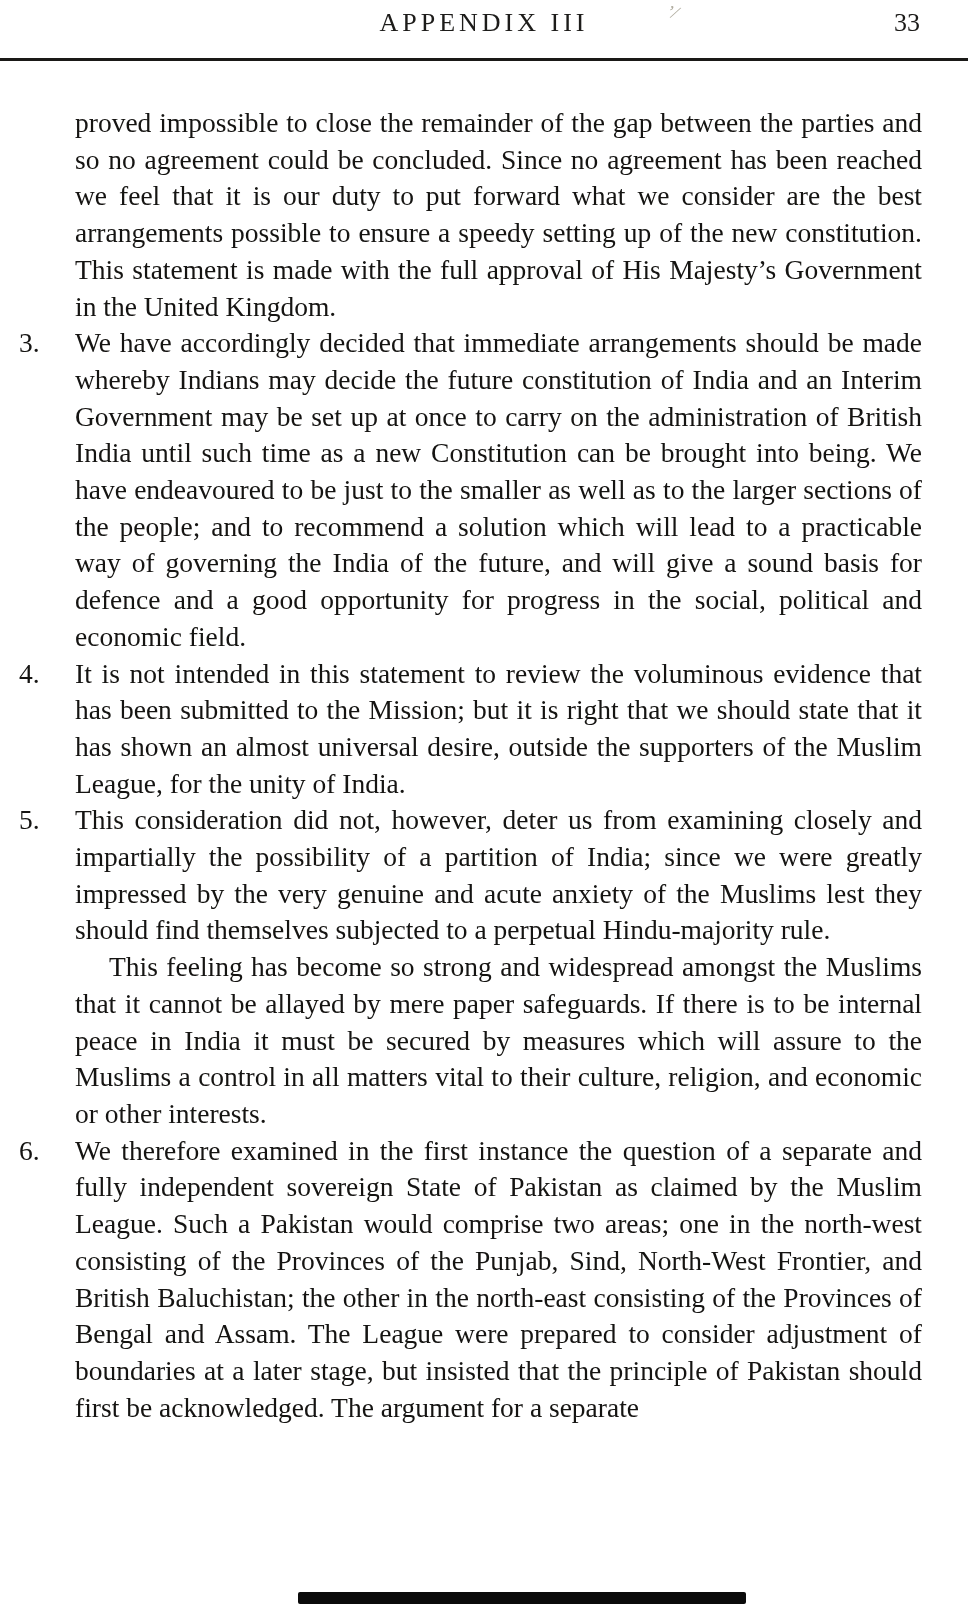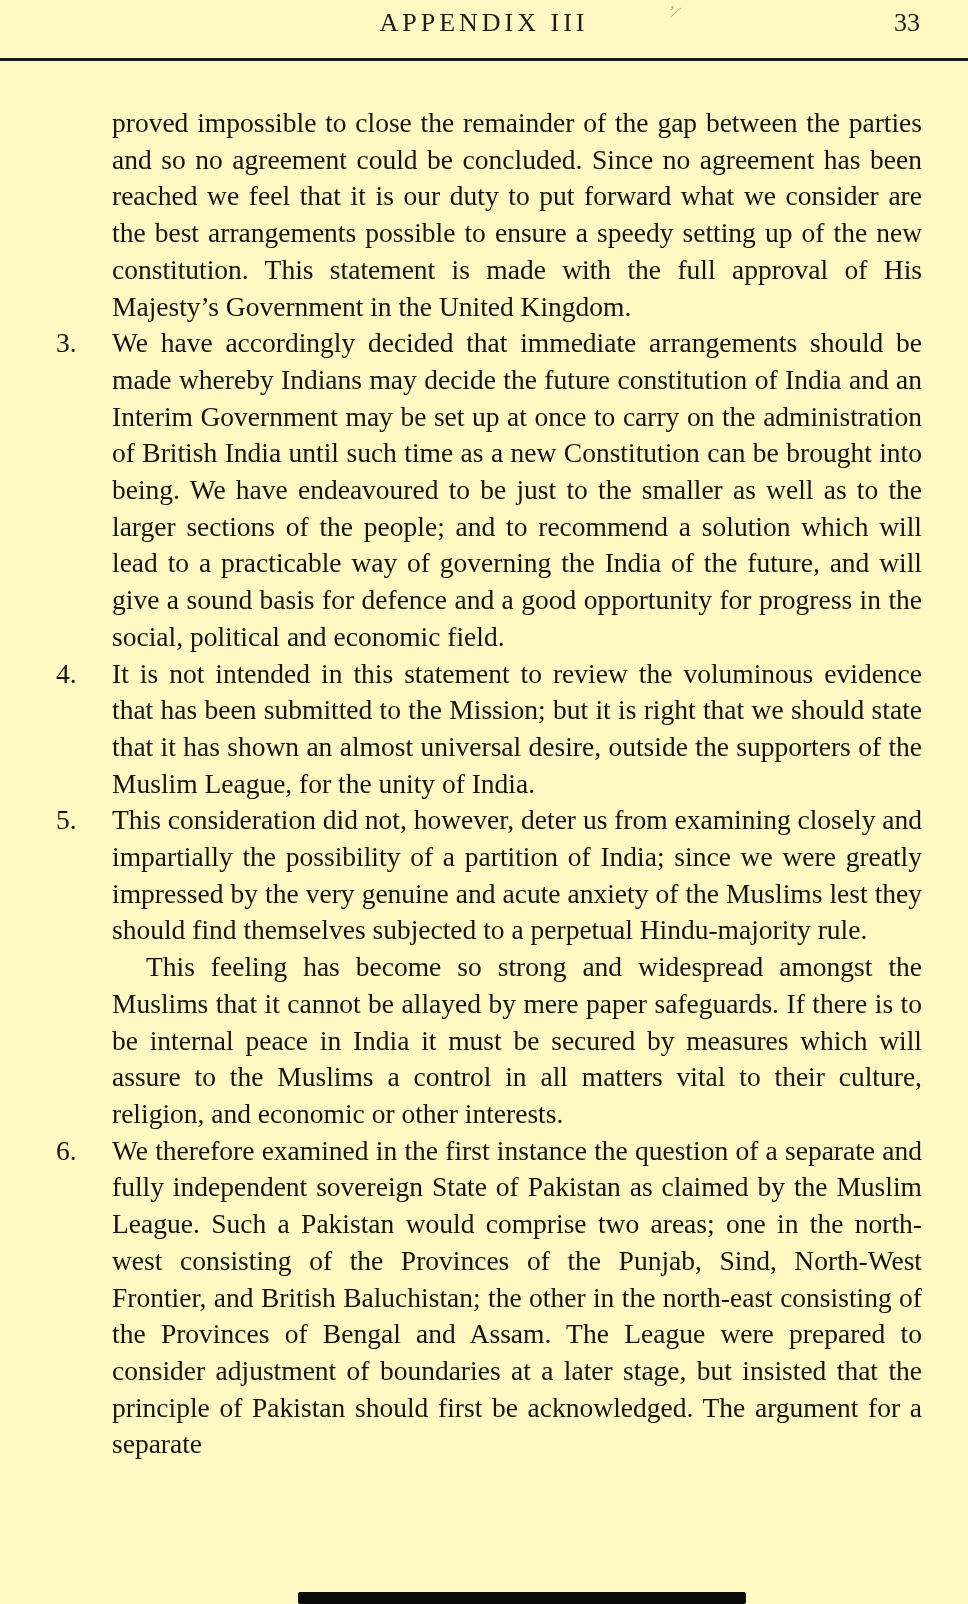--- a/index.html
+++ b/index.html
@@ -5,21 +5,21 @@
   html, body {
     margin: 0;
     padding: 0;
     background: #e8e6e1;
   }
   .page {
     position: relative;
     width: 968px;
     height: 1604px;
     margin: 0 auto;
-    background: #fef9c3;
+    background: #ffffff;
     color: #151412;
     font-family: "Liberation Serif", "DejaVu Serif", serif;
     overflow: hidden;
     box-sizing: border-box;
   }
   .running-head {
     position: relative;
     height: 46px;
     padding-top: 8px;
   }
@@ -40,21 +40,21 @@
     color: #1d1c1a;
     font-family: Liberation Serif, serif;
   }
   .head-rule {
     border: none;
     border-top: 3px solid #1a1917;
     margin: 4px 0 0 0;
     width: 100%;
   }
   main.body-text {
-    padding: 44px 46px 0 112px;
+    padding: 44px 46px 0 75px;
     font-size: 27.5px;
     line-height: 1.335;
     text-align: justify;
   }
   main.body-text p {
     margin: 0;
     position: relative;
   }
   .para-num {
     position: absolute;

